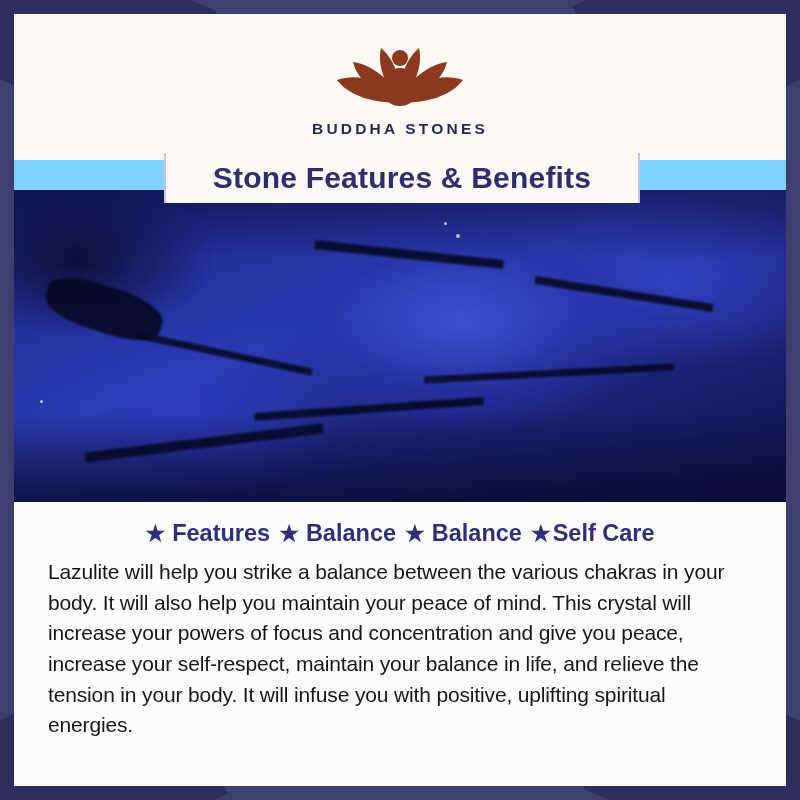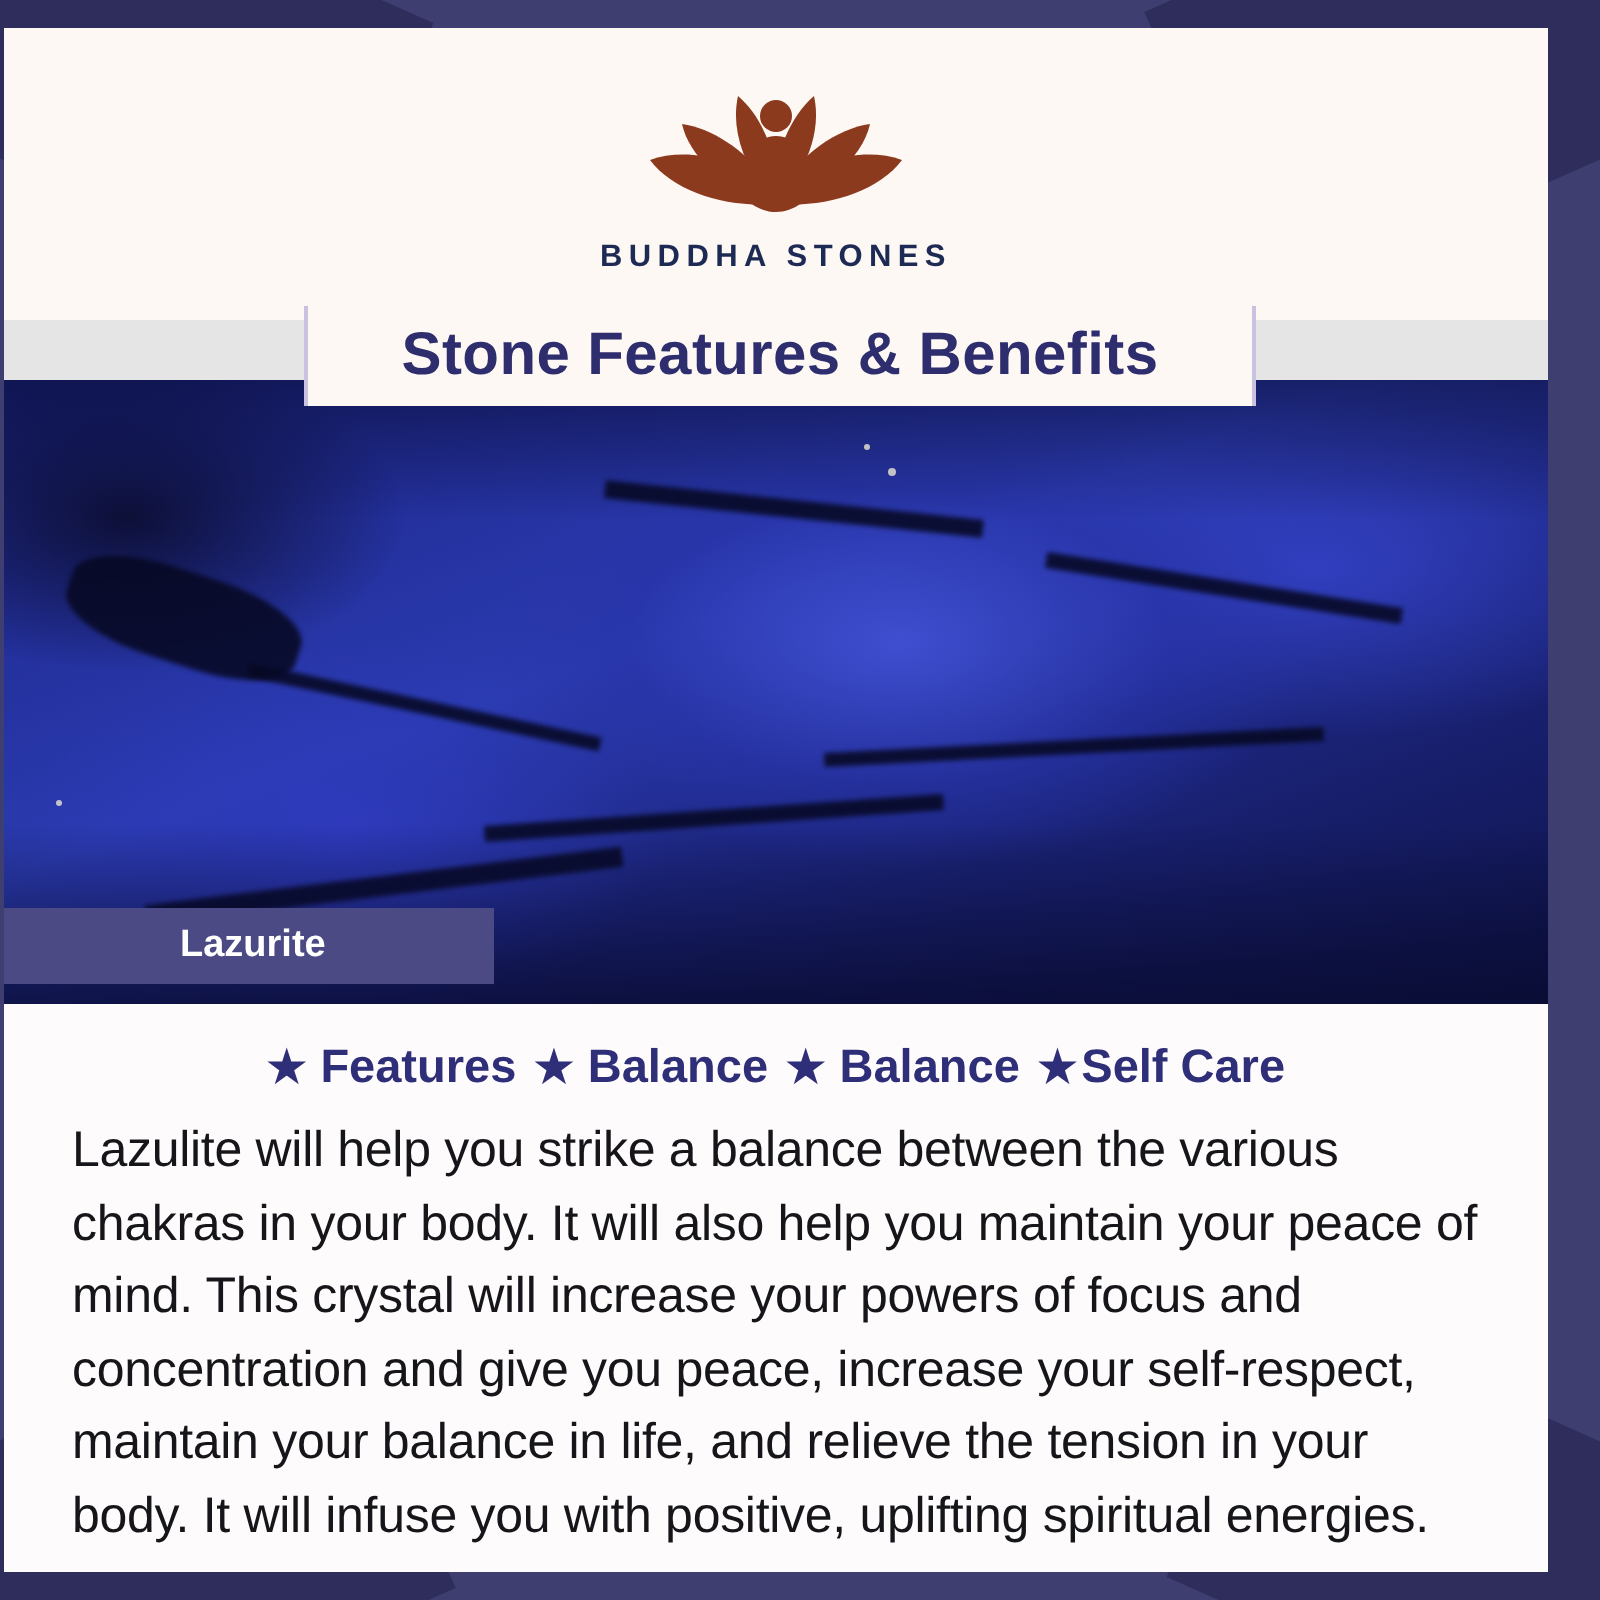--- a/index.html
+++ b/index.html
@@ -49,25 +49,25 @@
   .corner-br {
     bottom: -60px;
     right: -120px;
     width: 320px;
     height: 150px;
     transform: rotate(24deg);
   }
 
   .card {
     position: absolute;
-    left: 2px;
+    left: 14px;
     top: 14px;
     width: 772px;
     height: 772px;
-    background: #e5e5e5;
+    background: #7dd3fc;
     overflow: hidden;
   }
 
   
   .header {
     position: relative;
     height: 146px;
     background: #fdf8f4;
     display: flex;
     flex-direction: column;
@@ -210,21 +210,21 @@
   }
   .kw .star {
     color: #2f2e78;
     font-size: 22px;
     margin: 0 7px 0 9px;
     line-height: 1;
   }
   .kw:first-child .star { margin-left: 0; }
 
   .description {
-    font-size: 25px;
+    font-size: 21px;
     line-height: 1.46;
     color: #16161a;
     text-align: left;
     letter-spacing: -0.15px;
   }
 </style>
 </head>
 <body>
 
 <div class="page">
@@ -274,23 +274,20 @@
       <div class="crack c7"></div>
       <div class="crack c3"></div>
       <div class="crack c2"></div>
       <div class="crack c1"></div>
       <div class="speck" style="left:430px; top:32px;"></div>
       <div class="speck" style="left:442px; top:44px; width:4px; height:4px;"></div>
       <div class="speck" style="left:26px; top:210px;"></div>
       <div class="shade-b"></div>
     </div>
 
-    <div class="stone-label">
-      <span class="name">Lazurite</span>
-    </div>
 
     <div class="body-section">
       <div class="keywords">
         <span class="kw">
           <span class="star">★</span>
           <span>Features</span>
         </span>
         <span class="kw">
           <span class="star">★</span>
           <span>Balance</span>

